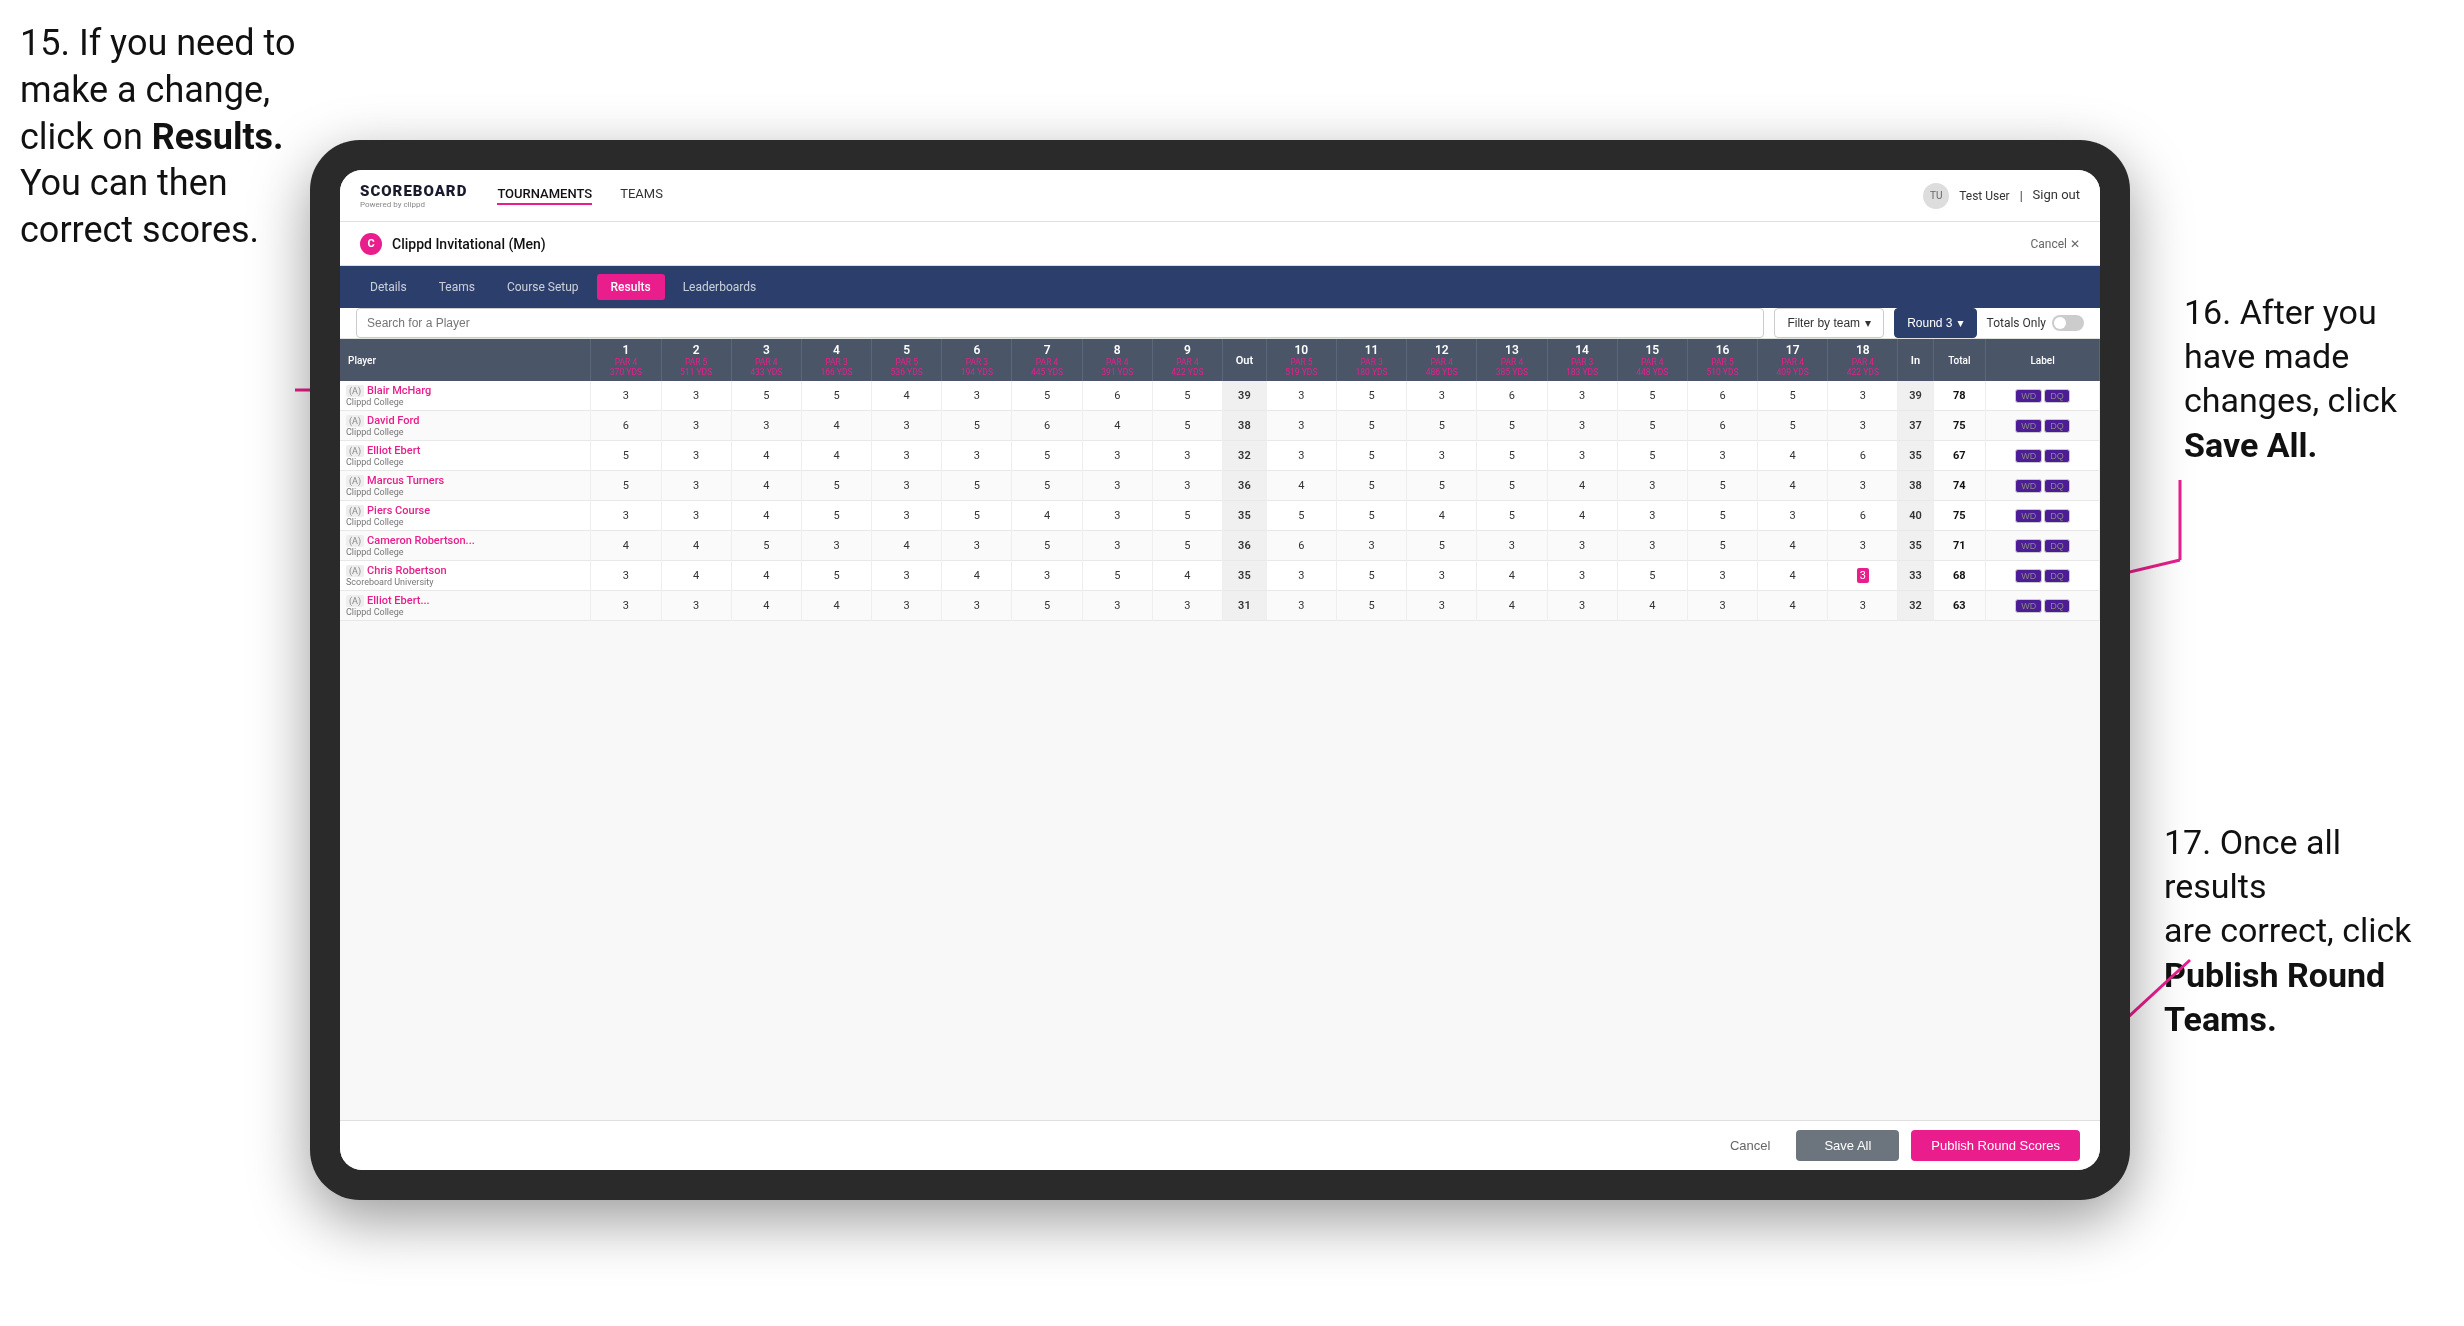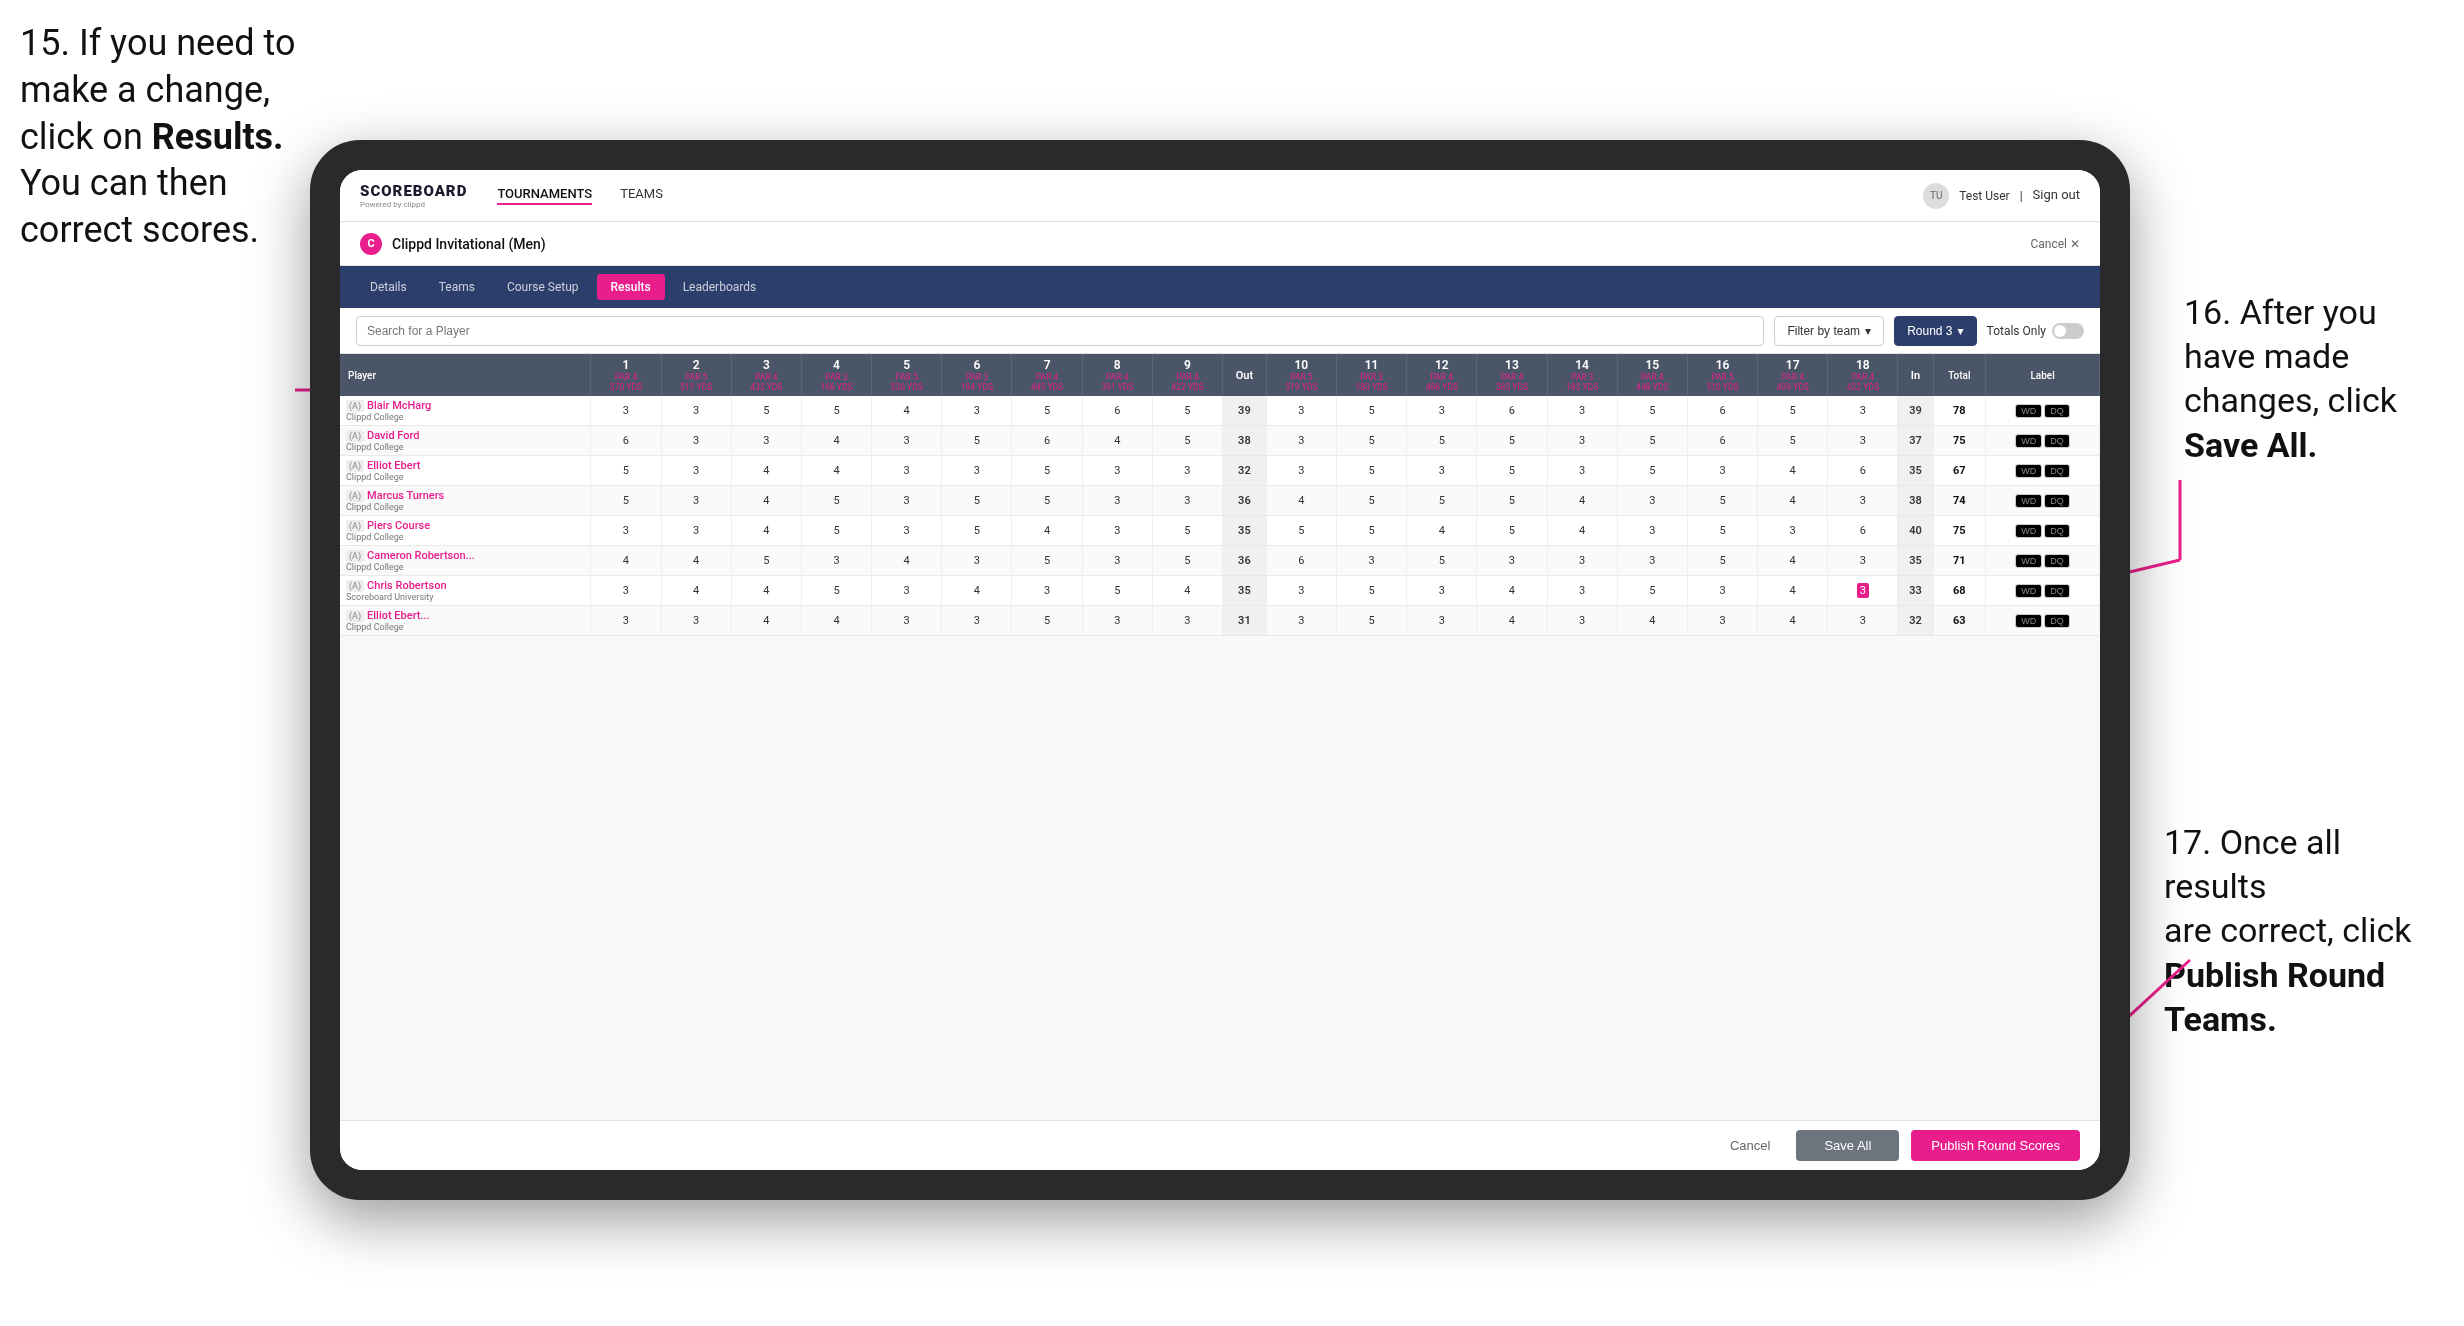--- a/index.html
+++ b/index.html
@@ -192,21 +192,21 @@
     }
     .tab-item.active {
       background: #e91e8c;
       color: #fff;
       font-weight: 500;
     }
 
     
     .filters-bar {
       background: #ffffff;
-      height: 46px;
+      height: 31px;
       display: flex;
       align-items: center;
       padding: 0 16px;
       gap: 10px;
       border-bottom: 1px solid #e0e0e0;
       flex-shrink: 0;
     }
     .search-input {
       flex: 1;
       height: 30px;
@@ -357,21 +357,21 @@
     tbody td.total-col {
       font-weight: 700;
       color: #111;
     }
 
     .label-btn {
       font-size: 9px;
       padding: 1px 5px;
       border: 1px solid #ccc;
       border-radius: 3px;
-      background: #000000;
+      background: #4c1d95;
       cursor: pointer;
       color: #555;
       margin: 0 1px;
     }
     .label-btn.wd { color: #888; }
     .label-btn.dq { color: #888; }
 
     
     .action-bar {
       background: #ffffff;

